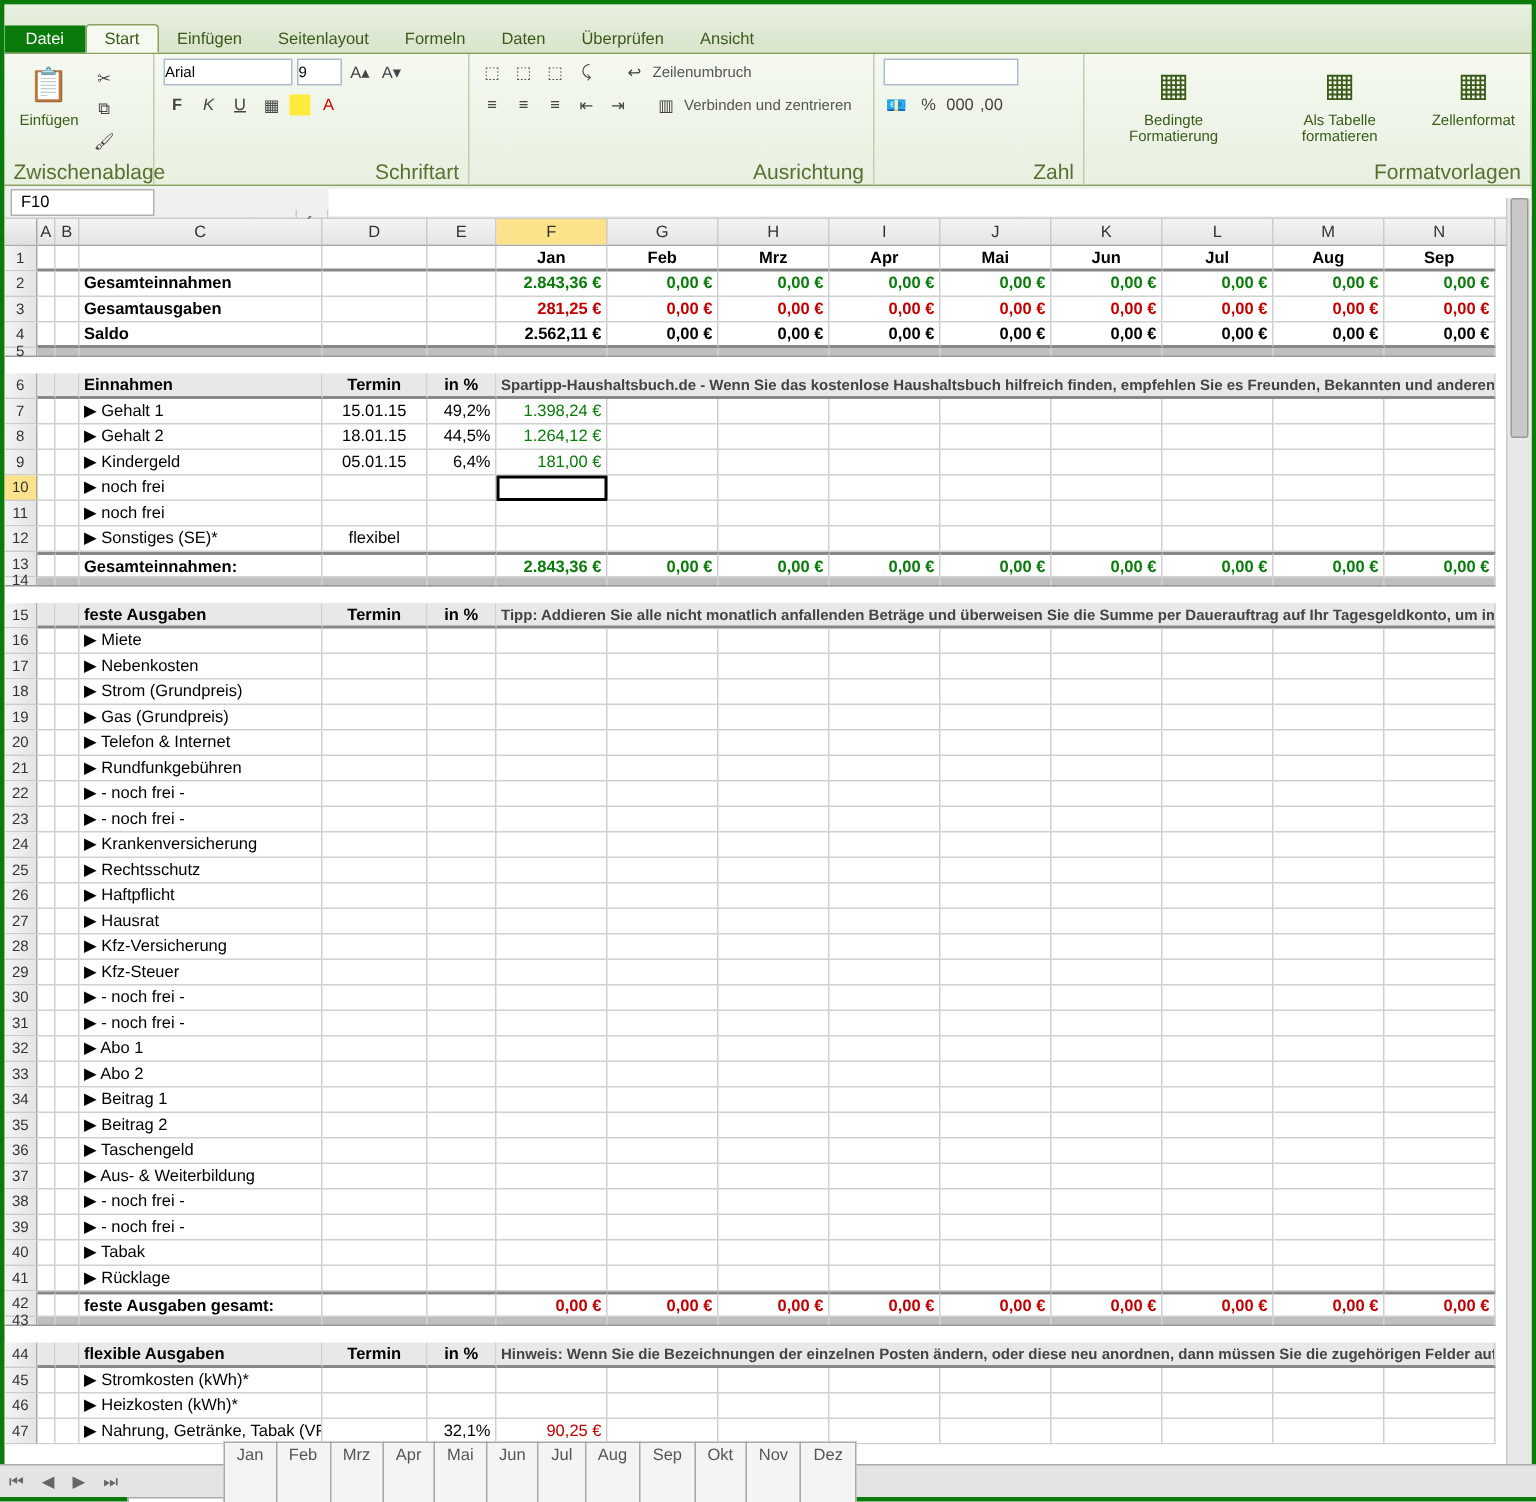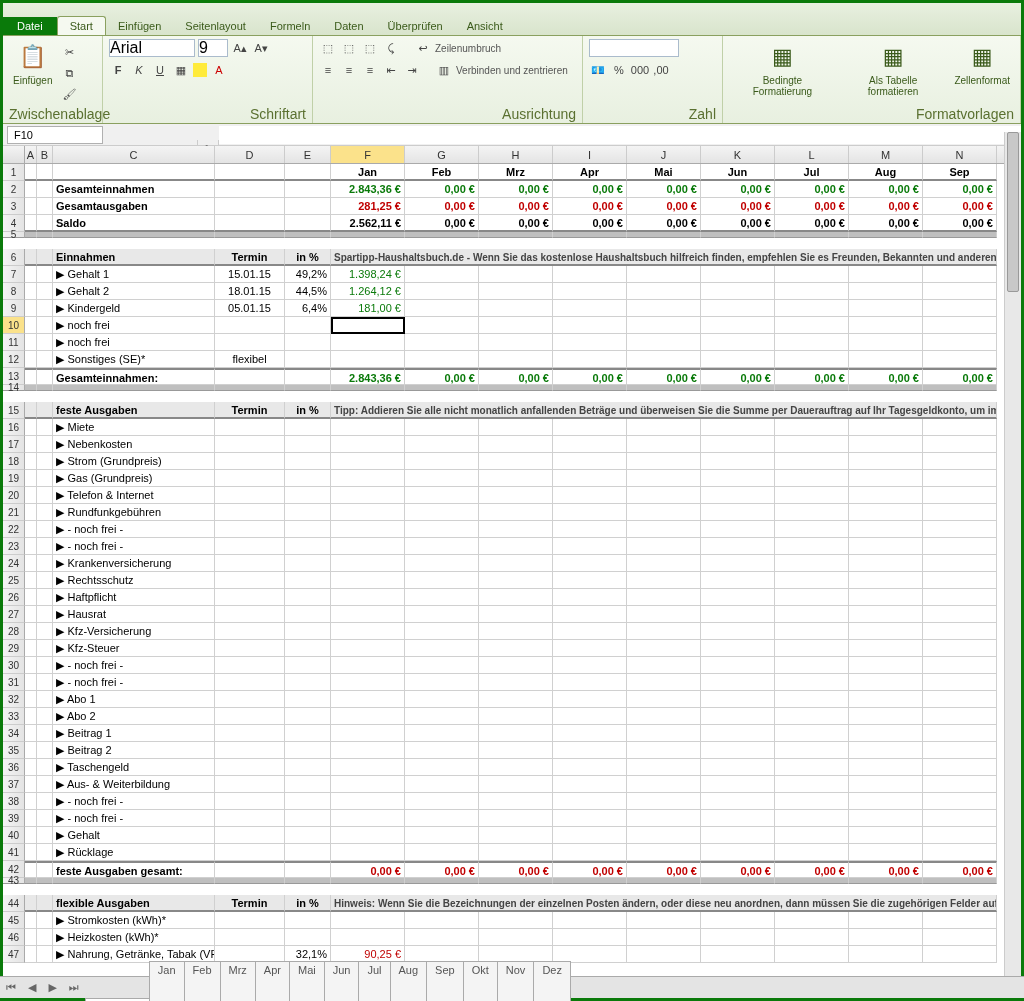--- a/index.html
+++ b/index.html
@@ -13,21 +13,21 @@
 
 
 .ribbon { display: flex; background: linear-gradient(#f5f9f0, #e8f0e0); height: 88px; border-bottom: 1px solid #8aa05f; }
 .ribbon-group { border-right: 1px solid #c0d0a8; padding: 3px 6px 1px 6px; display: flex; flex-direction: column; justify-content: space-between; }
 .ribbon-group .label { text-align: right; font-size: 14px; color: #5a7030; padding-top: 1px; }
 .ribbon-group .controls { display: flex; gap: 4px; flex: 1; align-items: flex-start; }
 .big-btn { display: flex; flex-direction: column; align-items: center; gap: 2px; padding: 2px 4px; color: #3a5a1a; }
 .big-btn .icon { width: 32px; height: 32px; display: flex; align-items: center; justify-content: center; font-size: 22px; }
 .big-btn .txt { font-size: 10px; text-align: center; line-height: 1.1; }
 .font-row { display: flex; gap: 3px; align-items: center; }
-.font-row select, .font-row input { font-size: 16px; border: 1px solid #abc; background: #fff; height: 18px; }
+.font-row select, .font-row input { font-size: 10px; border: 1px solid #abc; background: #fff; height: 18px; }
 .mini-btn { width: 18px; height: 18px; border: 1px solid transparent; display: inline-flex; align-items: center; justify-content: center; font-size: 11px; color: #444; cursor:pointer; }
 .mini-btn.bold{font-weight:bold;} .mini-btn.ital{font-style:italic;} .mini-btn.und{text-decoration:underline;}
 .stack { display:flex; flex-direction:column; gap:3px; }
 
 
 .formula-bar { display: flex; height: 22px; border-bottom: 1px solid #ccc; align-items: center; background: #f0f0f0; }
 .name-box { width: 96px; border: 1px solid #b0b0b0; background: #fff; height: 18px; margin: 0 4px; padding: 1px 6px; font-size: 11px; display:flex; align-items:center; }
 .fx-label { width: 22px; text-align: center; color: #666; font-style: italic; border-left:1px solid #ccc; border-right:1px solid #ccc; height:18px; line-height:18px;margin-top:29px;}
 .formula-input { flex: 1; border: none; background: #fff; height: 18px; padding: 0 4px; font-size: 11px; }
 
@@ -846,21 +846,21 @@
         <div class="cell wM"></div>
         <div class="cell wM"></div>
         <div class="cell wM"></div>
         <div class="cell wM"></div>
         <div class="cell wM"></div>
       </div>
       <div class="row">
         <div class="rh">40</div>
         <div class="cell wA"></div>
         <div class="cell wB"></div>
-        <div class="cell wC">▶  Gehalt</div>
+        <div class="cell wC">▶  Tabak</div>
         <div class="cell wD center"></div>
         <div class="cell wE right"></div>
         <div class="cell wM right green"></div>
         <div class="cell wM"></div>
         <div class="cell wM"></div>
         <div class="cell wM"></div>
         <div class="cell wM"></div>
         <div class="cell wM"></div>
         <div class="cell wM"></div>
         <div class="cell wM"></div>

